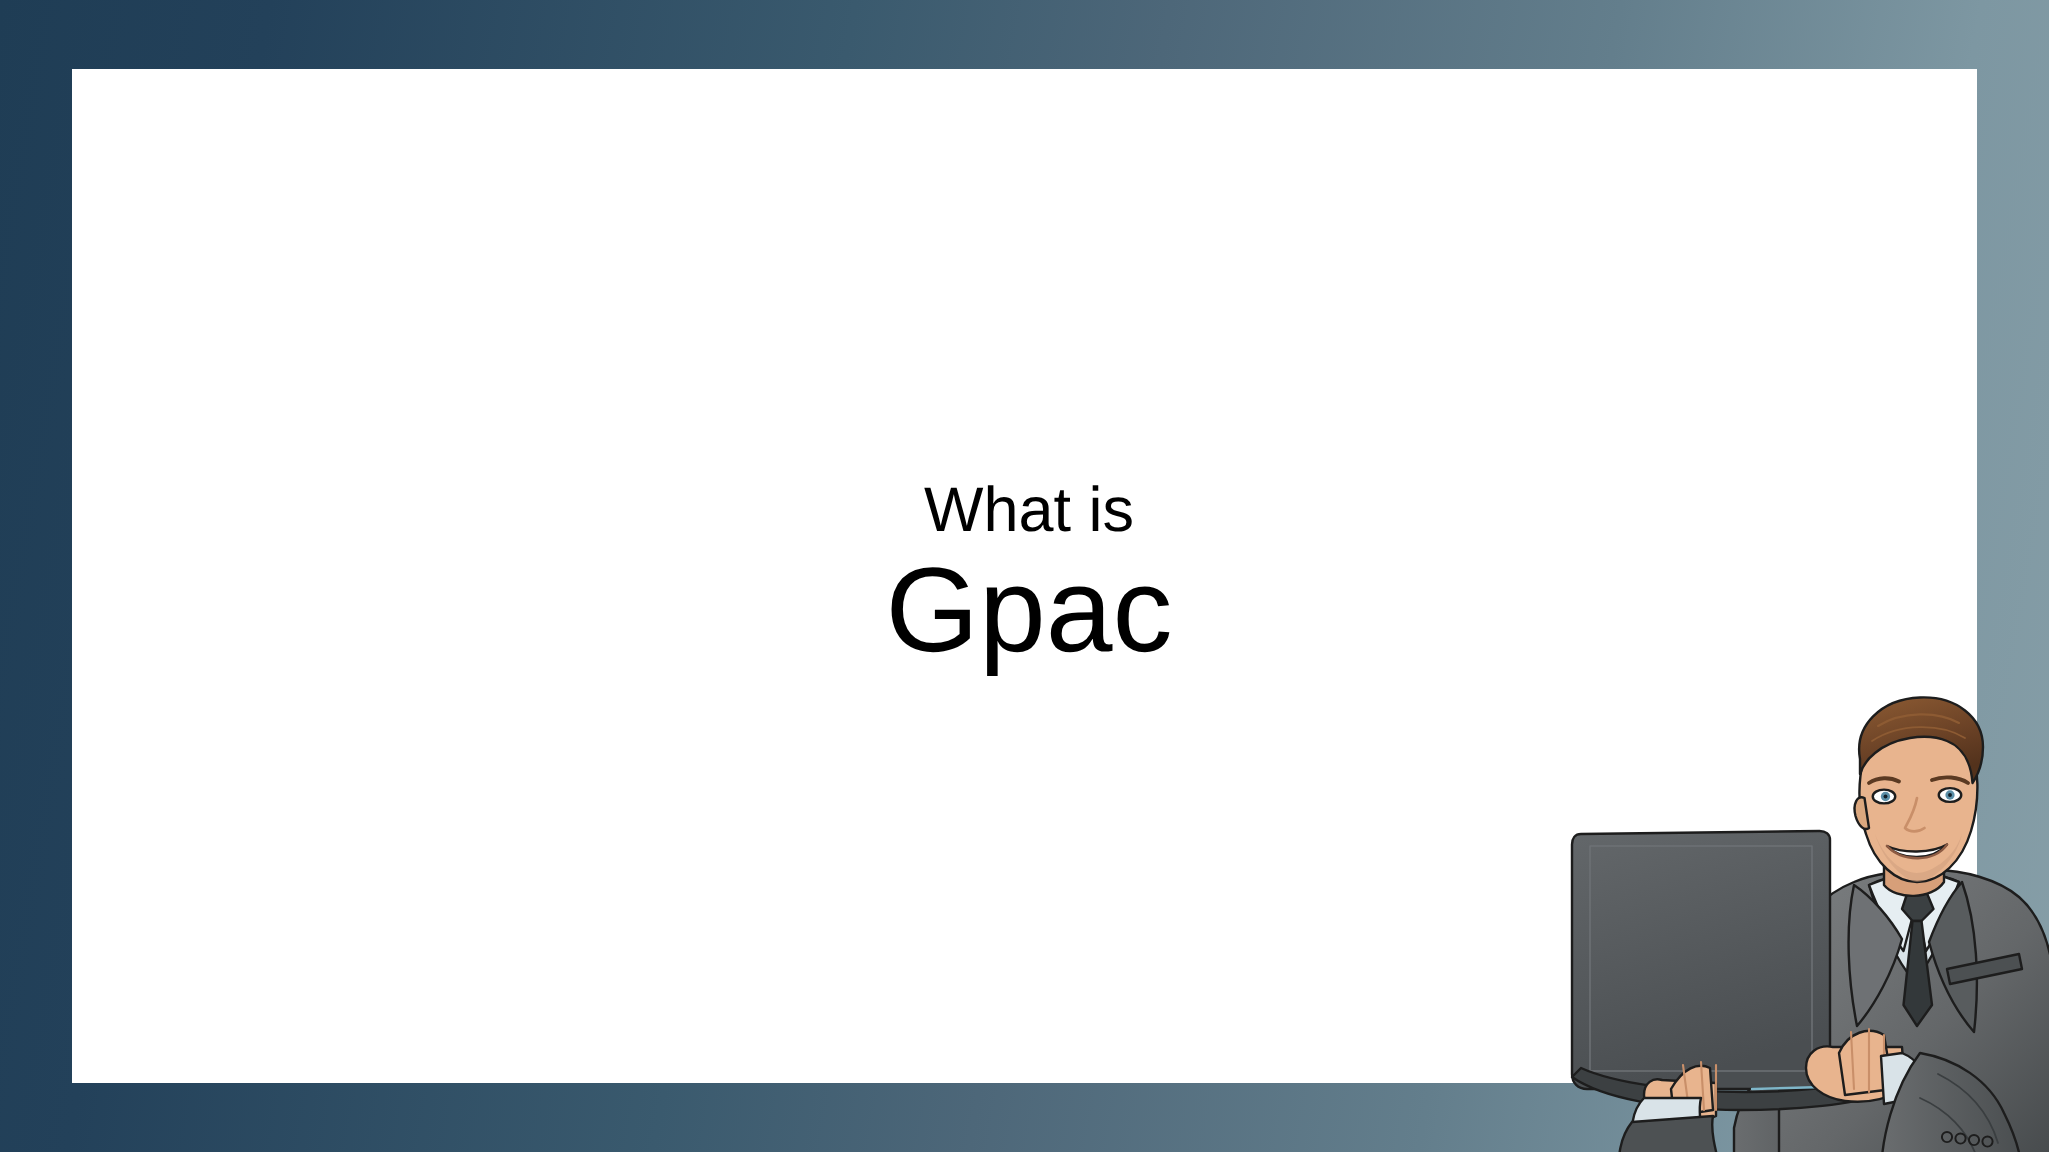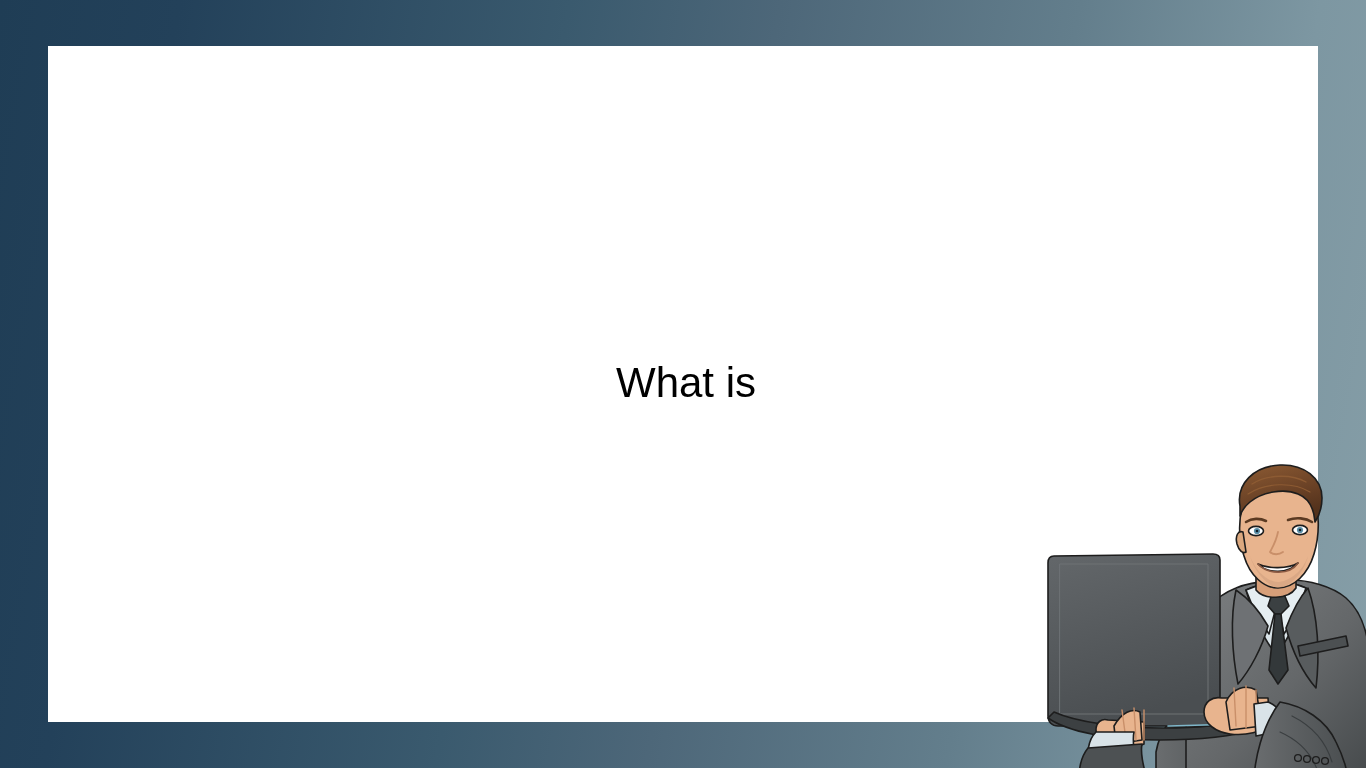--- a/index.html
+++ b/index.html
@@ -73,20 +73,21 @@
 </style>
 </head>
 <body>
 
 <div id="slide">
 
   <div id="card">
 
     <div id="title-block">
       <div id="line-what-is">What is</div>
+      <div id="line-gpac">Gpac</div>
     </div>
 
   </div>
 
   <div id="illustration">
     <svg viewBox="0 0 330 330" xmlns="http://www.w3.org/2000/svg">
       <defs>
         <linearGradient id="suitG" x1="0" y1="0" x2="1" y2="1">
           <stop offset="0%" stop-color="#7d8082"></stop>
           <stop offset="55%" stop-color="#646769"></stop>

